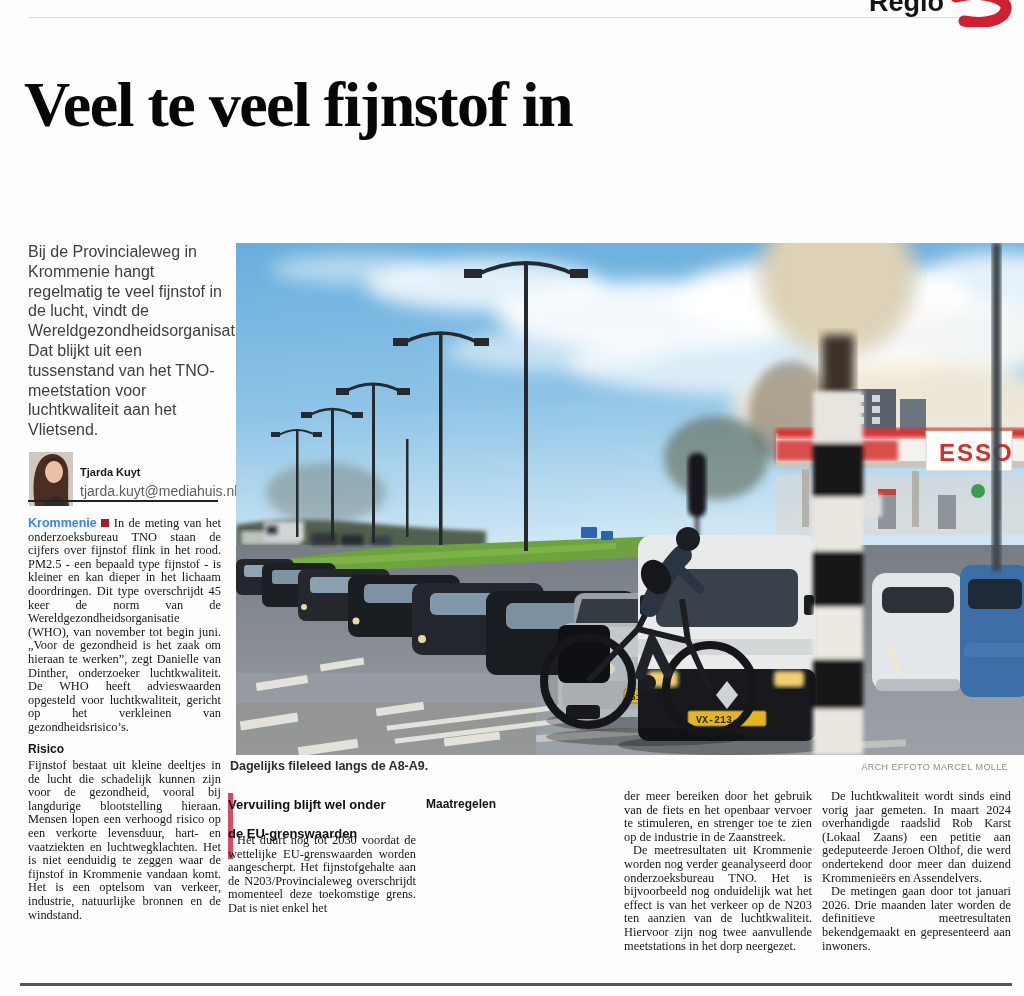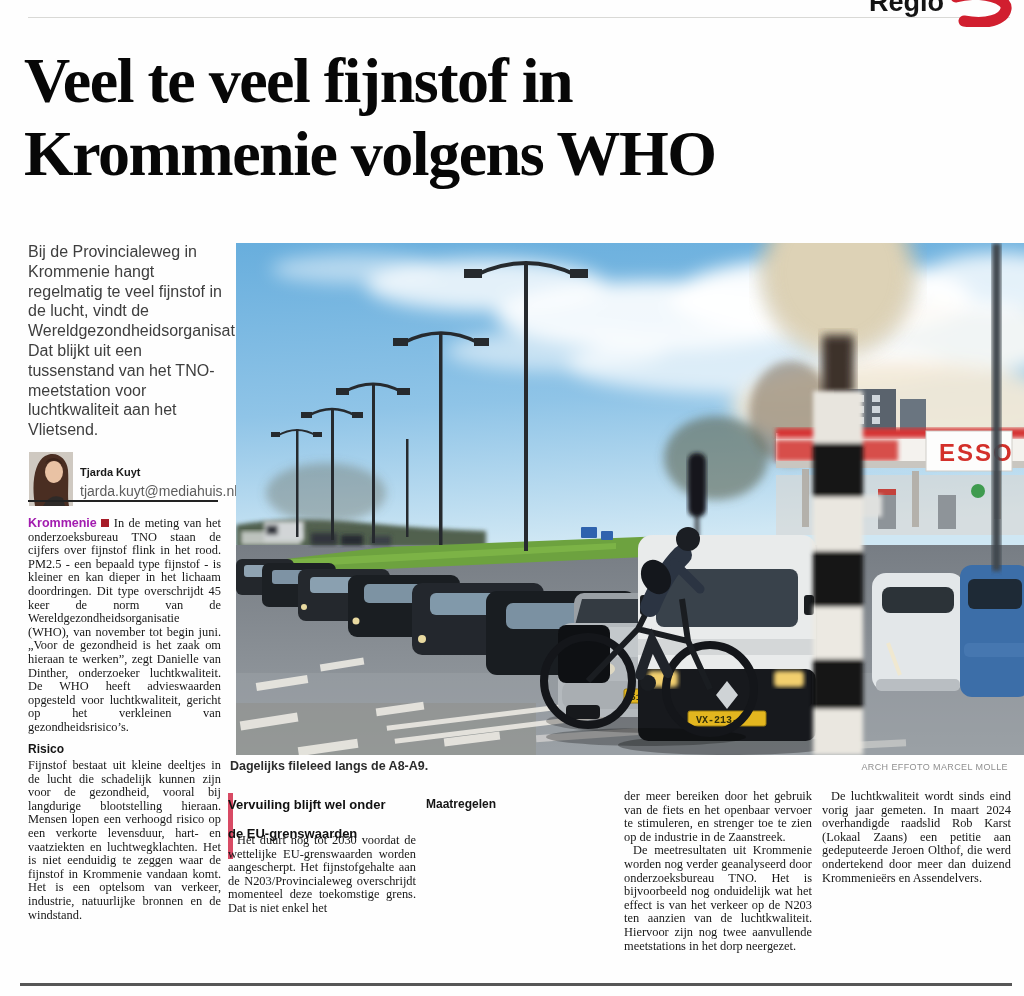--- a/index.html
+++ b/index.html
@@ -10,40 +10,40 @@
   .top-rule{left:28px;top:17px;width:982px;height:1px;background:#d9d9d6;}
   .bottom-rule{left:20px;top:983px;width:992px;height:3px;background:#565656;}
   
   .masthead{left:869px;top:-13px;font-size:27px;font-weight:bold;color:#141414;letter-spacing:0;}
   .masthead-glyph{left:948px;top:-7px;}
   
   .kicker{left:28px;top:34px;white-space:nowrap;}
   .kicker-label{font-size:16px;font-weight:bold;letter-spacing:.6px;color:#b0213f;}
   .kicker-text{font-size:18px;font-weight:bold;color:#1c1c1a;margin-left:6px;}
   
-  .headline{left:24px;top:44px;width:995px;font-family:"Liberation Serif",serif;
+  .headline{left:24px;top:68px;width:995px;font-family:"Liberation Serif",serif;
             font-weight:bold;font-size:64px;line-height:73px;letter-spacing:-1.5px;color:#070707;}
   
   .standfirst{left:28px;top:242px;width:194px;font-size:16px;line-height:19.8px;color:#3e3e3e;}
   
   .avatar{left:29px;top:452px;width:44px;height:54px;}
   .byline-name{left:80px;top:466px;font-size:11px;font-weight:bold;color:#191919;}
   .byline-email{left:80px;top:483px;font-size:14px;color:#5d5d5d;}
   .byline-rule{left:28px;top:500px;width:190px;height:2px;background:#222;}
   
   .bodycol{font-family:"Liberation Serif",serif;font-size:12.4px;line-height:13.6px;
            text-align:justify;color:#161616;}
   .bodycol p{margin:0;}
   .bodycol p.indent{text-indent:9px;}
   .col1{left:28px;top:517px;width:193px;}
   .col2{left:228px;top:834px;width:188px;}
   .col3{left:426px;top:790px;width:187px;}
   .col4{left:624px;top:790px;width:188px;}
   .col5{left:822px;top:790px;width:189px;}
-  .dateline{font-family:"Liberation Sans",sans-serif;font-weight:bold;font-size:12.5px;color:#a21caf;}
+  .dateline{font-family:"Liberation Sans",sans-serif;font-weight:bold;font-size:12.5px;color:#3b82f6;}
   .bullet-sq{display:inline-block;width:8px;height:8px;background:#a61c28;margin:0 5px 0 4px;}
   .subhead{font-family:"Liberation Sans",sans-serif;font-weight:bold;font-size:12px;
            color:#151515;margin:8px 0 3px 0;text-align:left;}
   
   .photo{left:236px;top:243px;width:794px;height:512px;overflow:hidden;background:#9ec9e4;}
   .caption{left:230px;top:759px;font-size:12.5px;font-weight:bold;color:#2c2c2c;}
   .credit{top:762px;right:16px;font-size:9px;letter-spacing:.4px;color:#8f8f8f;}
   
   .quote-bar{left:228px;top:793px;width:5px;height:66px;background:#d84a64;}
   .pullquote{left:228px;top:790px;width:176px;font-size:13px;line-height:29px;
@@ -57,21 +57,20 @@
   <div class="abs top-rule"></div>
 
   <div class="abs masthead">Regio</div>
   <svg class="abs masthead-glyph" width="66" height="34" viewBox="0 0 66 34">
     <path d="M8 4 C 36 -3 60 6 58 16 C 56 27 38 32 16 28" fill="none" stroke="#d11f2f" stroke-width="11" stroke-linecap="round"></path>
   </svg>
 
 
   <div class="abs headline">
     <div>Veel te veel fijnstof in</div>
-    <div>Krommenie volgens WHO</div>
   </div>
 
   <div class="abs standfirst">Bij de Provincialeweg in Krommenie hangt regelmatig te veel fijnstof in de lucht, vindt de Wereldgezondheidsorganisatie. Dat blijkt uit een tussenstand van het TNO-meetstation voor luchtkwaliteit aan het Vlietsend.</div>
 
   <svg class="abs avatar" viewBox="0 0 44 54">
     <rect width="44" height="54" fill="#cfc9c1"></rect>
     <path d="M6 54 C2 30 6 10 16 4 C27 -2 38 6 39 18 C40 32 38 44 40 54 Z" fill="#4a2e22"></path>
     <ellipse cx="25" cy="20" rx="9" ry="11" fill="#e9c2a4"></ellipse>
     <path d="M16 12 Q25 4 34 13 Q32 7 25 6 Q18 6 16 12Z" fill="#3c241a"></path>
     <path d="M14 54 Q22 40 34 46 L36 54 Z" fill="#2e2a28"></path>
@@ -368,16 +367,17 @@
     <div class="subhead">Maatregelen</div>
   </div>
 
   <div class="abs bodycol col4">
     <p>der meer bereiken door het gebruik van de fiets en het openbaar vervoer te stimuleren, en strenger toe te zien op de industrie in de Zaanstreek.</p>
     <p class="indent">De meetresultaten uit Krommenie worden nog verder geanalyseerd door onderzoeksbureau TNO. Het is bijvoorbeeld nog onduidelijk wat het effect is van het verkeer op de N203 ten aanzien van de luchtkwaliteit. Hiervoor zijn nog twee aanvullende meetstations in het dorp neergezet.</p>
   </div>
 
   <div class="abs bodycol col5">
     <p class="indent">De luchtkwaliteit wordt sinds eind vorig jaar gemeten. In maart 2024 overhandigde raadslid Rob Karst (Lokaal Zaans) een petitie aan gedeputeerde Jeroen Olthof, die werd ondertekend door meer dan duizend Krommenieërs en Assendelvers.</p>
+    <p class="indent">De metingen gaan door tot januari 2026. Drie maanden later worden de definitieve meetresultaten bekendgemaakt en gepresenteerd aan inwoners.</p>
   </div>
 
   <div class="abs bottom-rule"></div>
 </div>
 
 </body></html>

